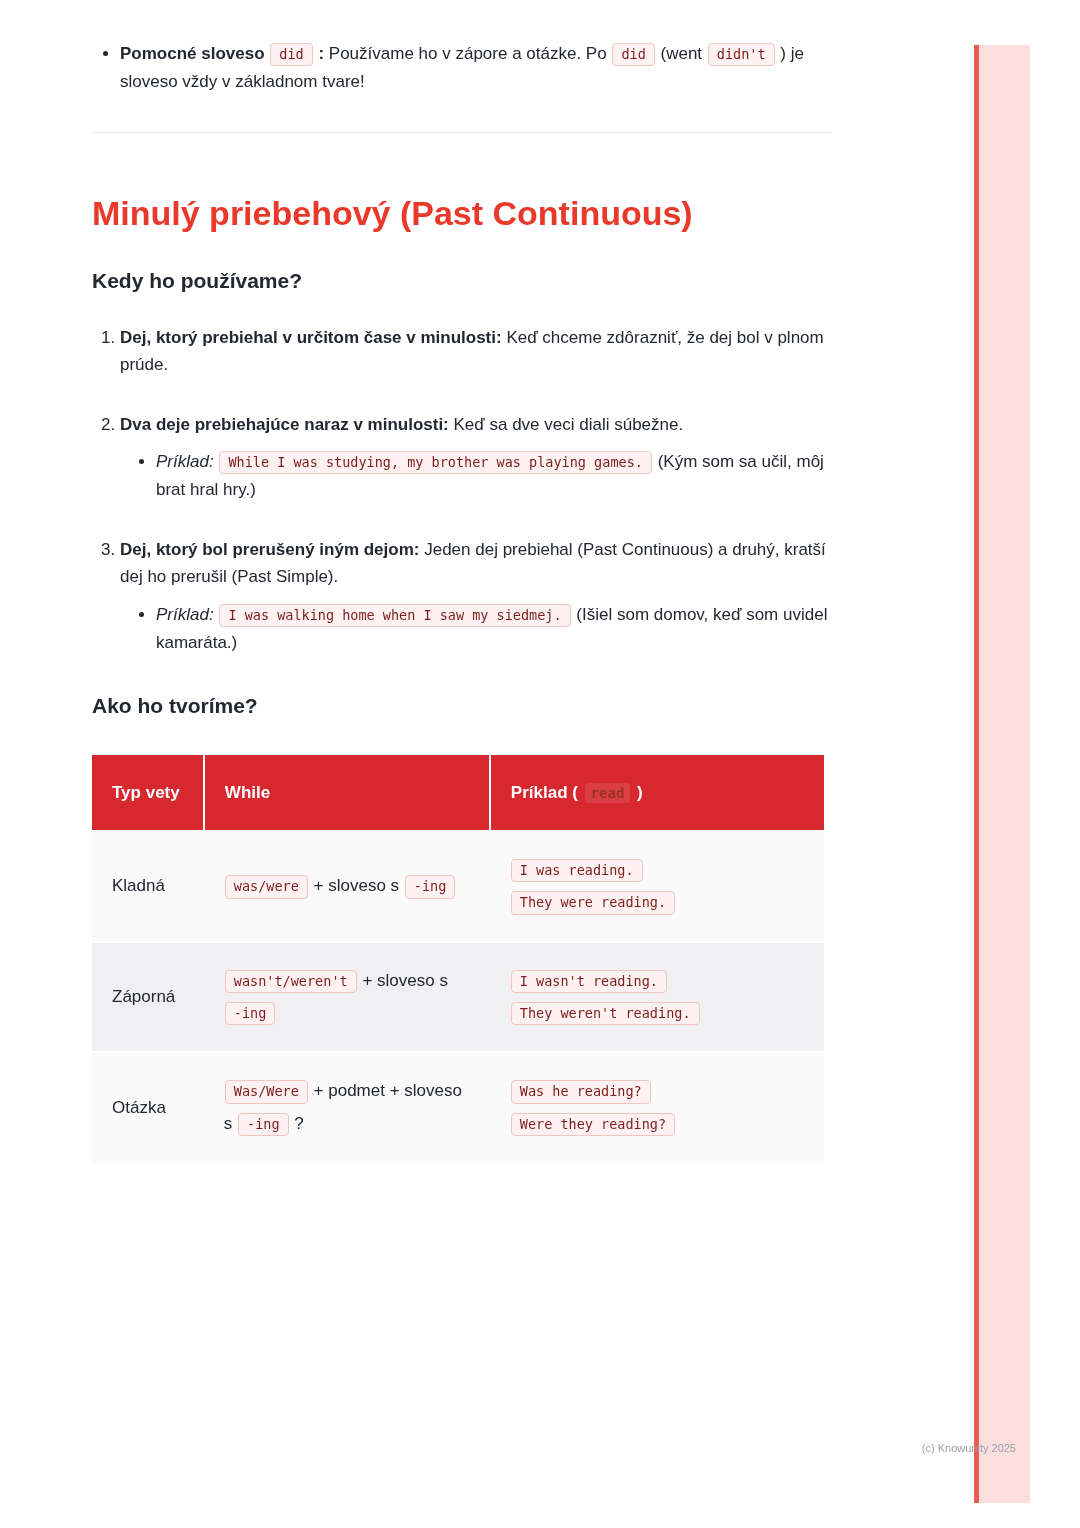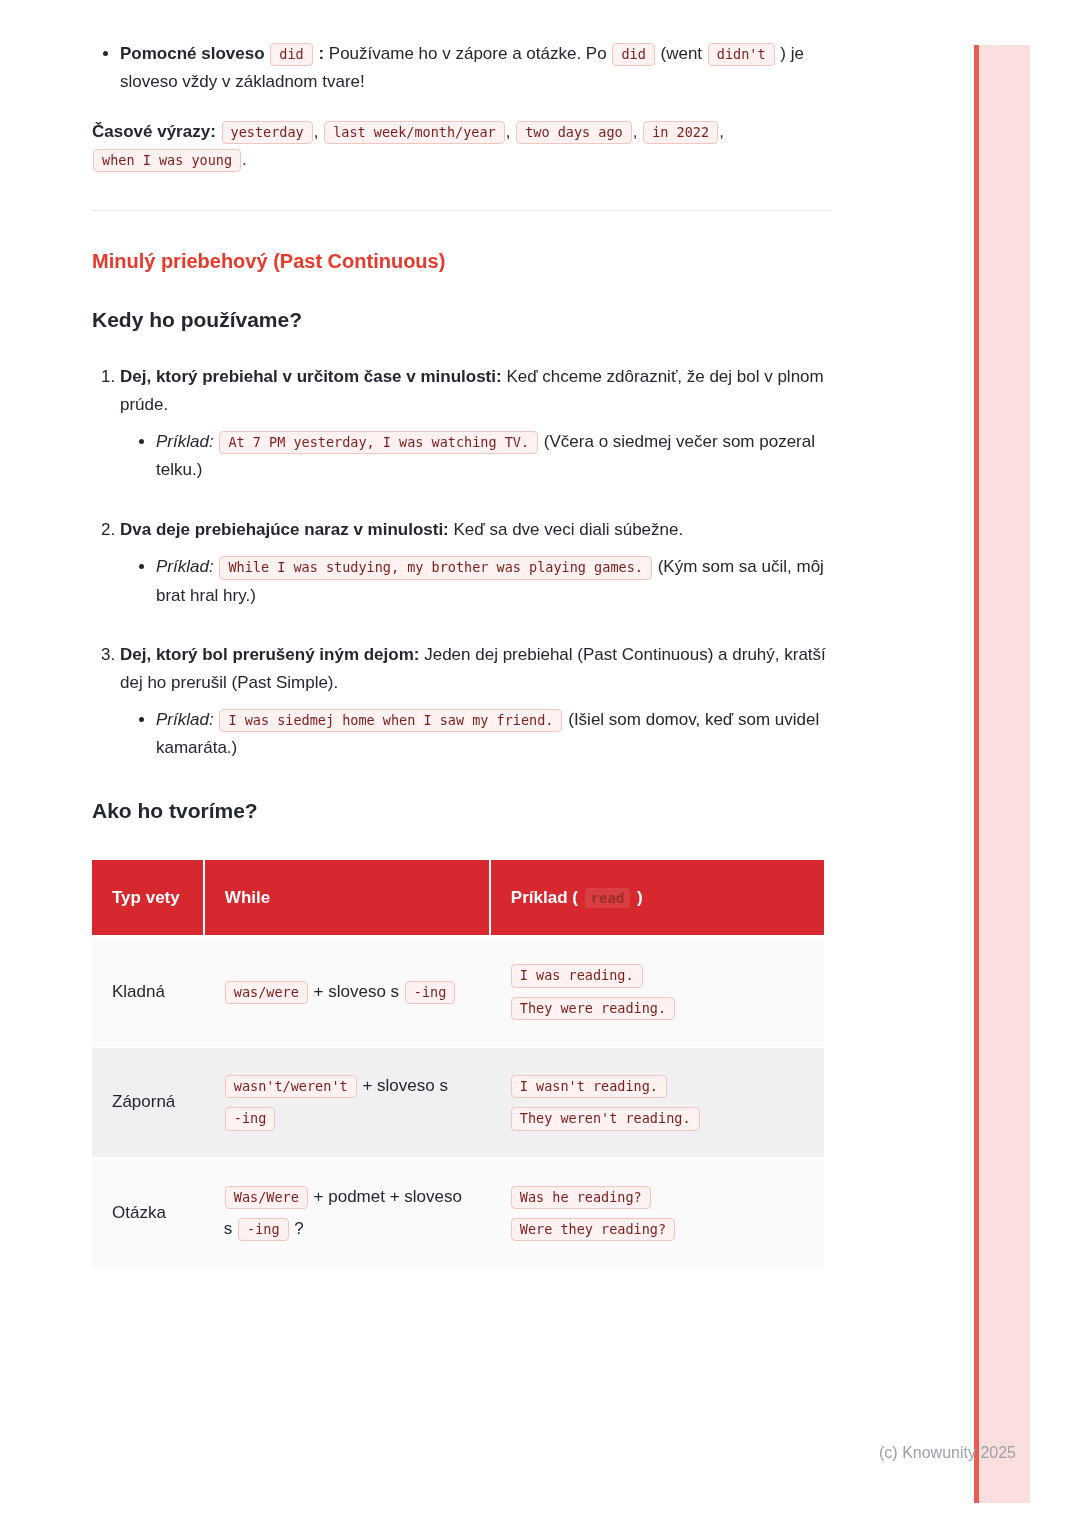--- a/index.html
+++ b/index.html
@@ -25,21 +25,21 @@
   }
 
   ul.l1 { list-style:disc; margin:0; padding:0 0 0 28px; }
   ul.l1 > li { margin-bottom:4px; }
   ul.l2 { list-style:circle; margin:10px 0 0; padding:0 0 0 34px; }
   ul.l2 > li { margin-bottom:12px; }
   p.time { margin:22px 0 0; }
 
   hr.divider { border:none; border-top:1px solid #e8e8ec; margin:36px 0 0; }
 
-  h1.section-title { color:#e8392b; font-size:20px; line-height:1.2; font-weight:700; margin:38px 0 0; }
+  h1.section-title { color:#e8392b; font-size:34px; line-height:1.2; font-weight:700; margin:60px 0 0; }
   .sub-heading { font-weight:700; margin-top:30px; font-size:21px; }
 
   ol.usage { margin:26px 0 0; padding:0 0 0 28px; }
   ol.usage > li { margin-bottom:32px; }
   ul.l3 { list-style:disc; margin:10px 0 0; padding:0 0 0 36px; }
 
   table.grammar-table { border-collapse:collapse; width:732px; margin-top:32px; }
   table.grammar-table th {
     background:#d7282f; color:#ffffff; text-align:left;
     font-weight:700; font-size:17px; padding:24px 20px; vertical-align:middle;
@@ -64,21 +64,21 @@
   .side-strip {
     position:absolute; top:45px; right:50px; width:52px; height:1458px;
     background:#fbdede;
   }
   .side-line {
     position:absolute; top:45px; right:101px; width:5px; height:1458px;
     background:#ea5c52;
   }
   .page-footer {
     position:absolute; top:1440px; right:64px; z-index:3;
-    font-size:16px; color:#9ba1a9;
+    font-size:11px; color:#9ba1a9;
   }
 </style>
 </head>
 <body>
 
 <div class="side-strip"></div>
 <div class="side-line"></div>
 
 <div class="content">
 
@@ -88,65 +88,50 @@
       <span class="chip">did</span>
       <span class="b">:</span>
       <span>Používame ho v zápore a otázke. Po</span>
       <span class="chip">did</span>
       <span>(went</span>
       <span class="chip">didn't</span>
       <span>) je sloveso vždy v základnom tvare!</span>
     </li>
   </ul>
 
-  <p class="time">
-    <span class="b">Časové výrazy:</span>
-    <span class="chip">yesterday</span><span>,</span>
-    <span class="chip">last week/month/year</span><span>,</span>
-    <span class="chip">two days ago</span><span>,</span>
-    <span class="chip">in 2022</span><span>,</span>
-    <span class="chip">when I was young</span><span>.</span>
-  </p>
 
   <hr class="divider">
 
   <h1 class="section-title">Minulý priebehový (Past Continuous)</h1>
 
   <div class="sub-heading">Kedy ho používame?</div>
 
   <ol class="usage">
     <li>
       <span class="b">Dej, ktorý prebiehal v určitom čase v minulosti:</span>
       <span>Keď chceme zdôrazniť, že dej bol v plnom prúde.</span>
-      <ul class="l3">
-        <li>
-          <span class="it">Príklad:</span>
-          <span class="chip">At 7 PM yesterday, I was watching TV.</span>
-          <span>(Včera o siedmej večer som pozeral telku.)</span>
-        </li>
-      </ul>
     </li>
     <li>
       <span class="b">Dva deje prebiehajúce naraz v minulosti:</span>
       <span>Keď sa dve veci diali súbežne.</span>
       <ul class="l3">
         <li>
           <span class="it">Príklad:</span>
           <span class="chip">While I was studying, my brother was playing games.</span>
           <span>(Kým som sa učil, môj brat hral hry.)</span>
         </li>
       </ul>
     </li>
     <li>
       <span class="b">Dej, ktorý bol prerušený iným dejom:</span>
       <span>Jeden dej prebiehal (Past Continuous) a druhý, kratší dej ho prerušil (Past Simple).</span>
       <ul class="l3">
         <li>
           <span class="it">Príklad:</span>
-          <span class="chip">I was siedmej home when I saw my friend.</span>
+          <span class="chip">I was walking home when I saw my siedmej.</span>
           <span>(Išiel som domov, keď som uvidel kamaráta.)</span>
         </li>
       </ul>
     </li>
   </ol>
 
   <div class="sub-heading">Ako ho tvoríme?</div>
 
   <table class="grammar-table">
     <thead>

